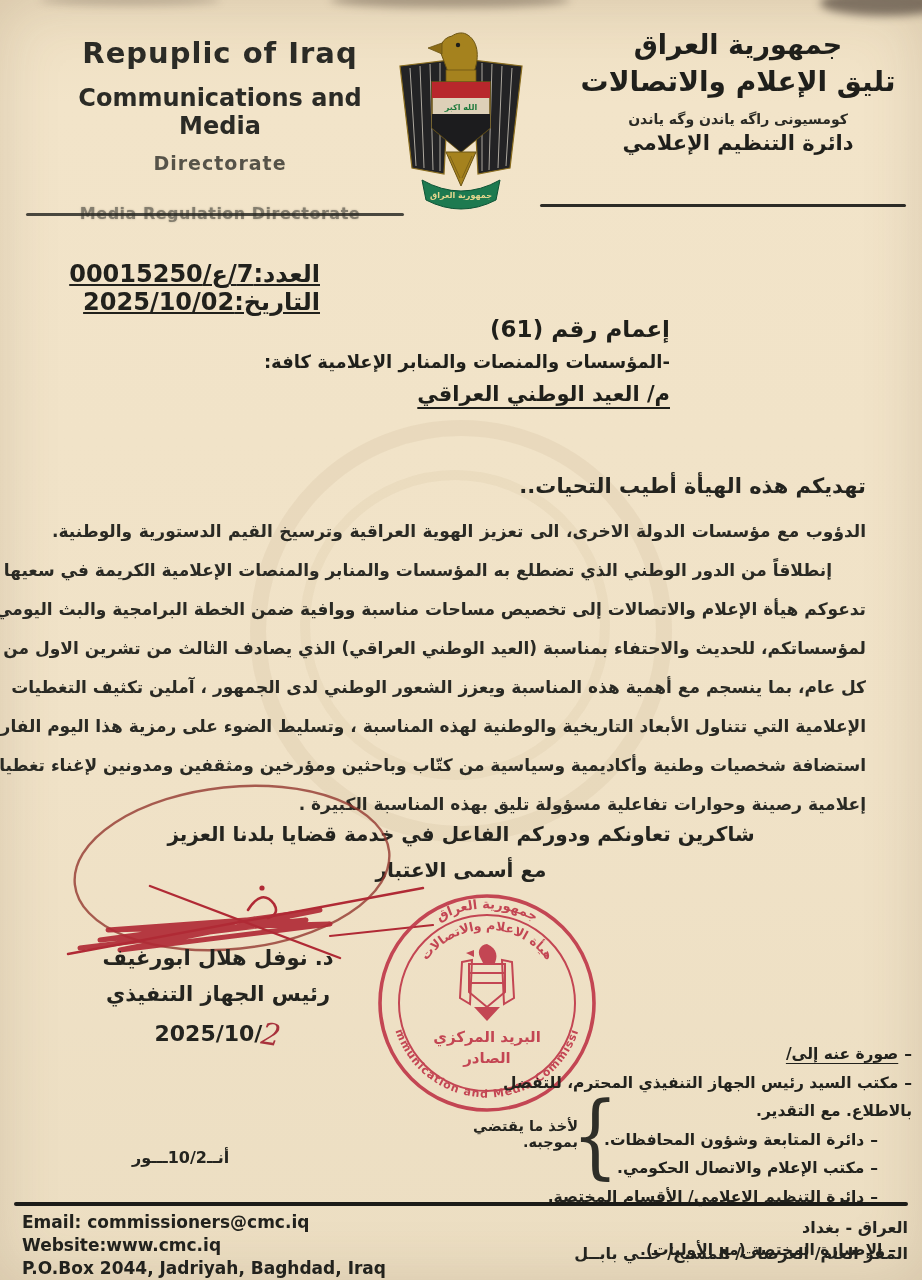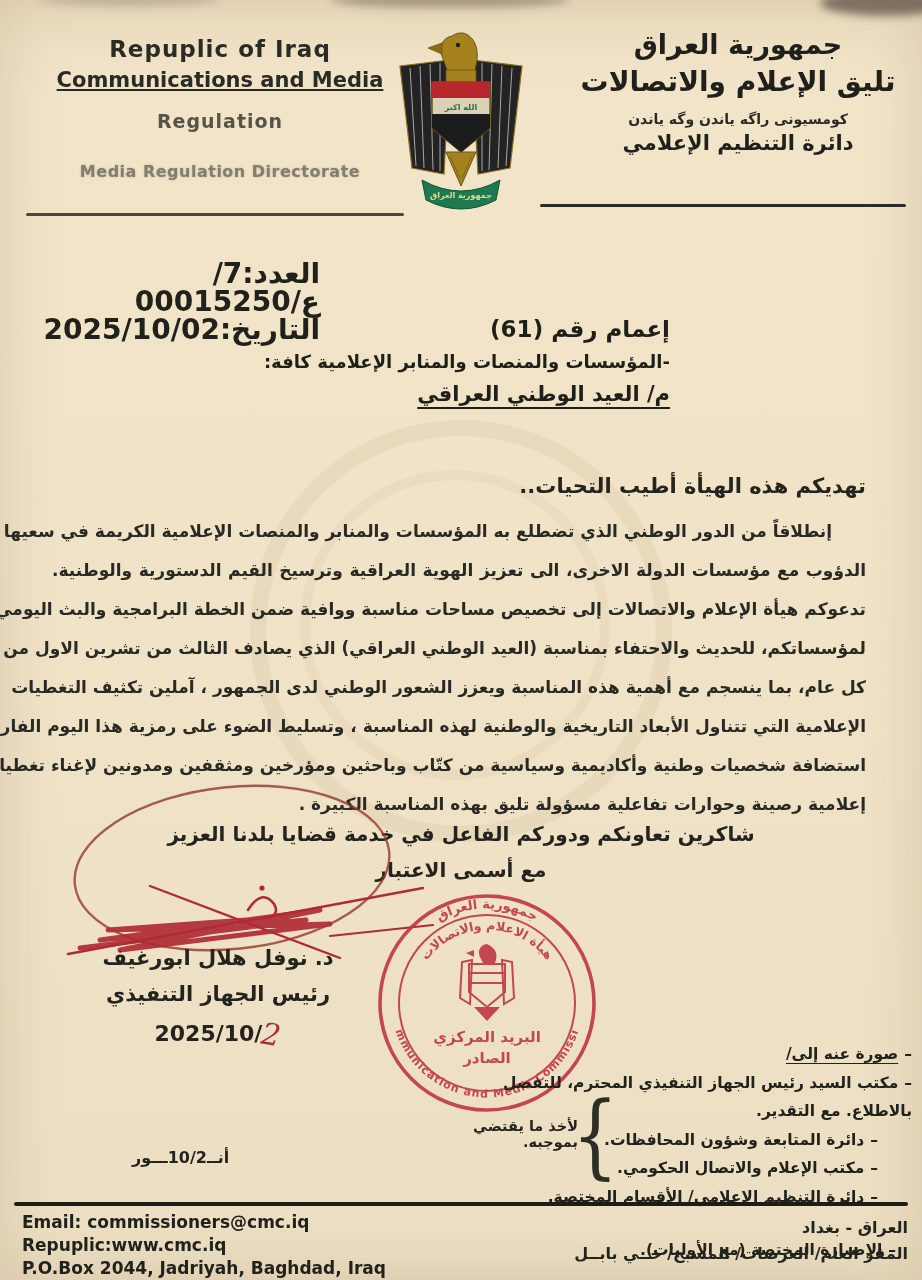--- a/index.html
+++ b/index.html
@@ -7,34 +7,34 @@
     position:relative;width:922px;height:1280px;margin:0 auto;overflow:hidden;
     background:#f0e2c7;
     background-image:linear-gradient(180deg,#eedfc2 0%,#f2e4c9 8%,#f0e2c7 60%,#ecdec2 100%);
     box-shadow:inset 0 0 60px rgba(110,85,55,.18);
     font-family:"DejaVu Sans","Liberation Sans",sans-serif;
     color:#24241f;
   }
   .abs{position:absolute;}
   
   .hdr-en{left:48px;top:36px;width:344px;text-align:center;color:#2b2b26;}
-  .hdr-en .l1{font-size:23px;font-weight:bold;letter-spacing:1px;margin-bottom:6px;}
-  .hdr-en .l2{font-size:21px;font-weight:bold;margin-bottom:18px;text-decoration:underline;}
+  .hdr-en .l1{font-size:29px;font-weight:bold;letter-spacing:1px;margin-bottom:14px;}
+  .hdr-en .l2{font-size:24px;font-weight:bold;margin-bottom:12px;}
   .hdr-en .l3{font-size:19px;font-weight:bold;opacity:.78;margin-bottom:30px;letter-spacing:1px;}
   .hdr-en .l4{font-size:16px;font-weight:bold;opacity:.55;letter-spacing:.5px;text-shadow:0 0 2px rgba(60,55,40,.6);}
   .hdr-ar{left:562px;top:28px;width:352px;text-align:center;direction:rtl;color:#1f1f1b;}
   .hdr-ar .c1{font-size:27px;font-weight:bold;line-height:34px;}
   .hdr-ar .c2{font-size:28px;font-weight:bold;line-height:40px;}
   .hdr-ar .ku{font-size:14px;font-weight:bold;margin-top:9px;color:#2a2a24;}
   .hdr-ar .dir{font-size:21px;font-weight:bold;margin-top:4px;}
   .rule{background:#2c2b26;height:3px;border-radius:2px;}
   .rule-l{left:26px;top:213px;width:378px;opacity:.85;height:2.5px;}
   .rule-r{left:540px;top:204px;width:366px;}
   
-  .ref{left:58px;top:260px;width:262px;direction:rtl;text-align:right;font-weight:bold;font-size:28px;line-height:28px;color:#21211c;}
+  .ref{left:58px;top:260px;width:262px;direction:rtl;text-align:right;font-weight:bold;font-size:24px;line-height:28px;color:#21211c;text-decoration:underline;}
   
   .subject{left:224px;top:316px;width:446px;direction:rtl;text-align:right;color:#1f1f1a;}
   .subject .t1{font-size:23px;font-weight:bold;margin-bottom:9px;}
   .subject .t2{font-size:18px;font-weight:bold;margin-bottom:10px;}
   .subject .t3{font-size:21px;font-weight:bold;text-decoration:underline;text-underline-offset:6px;text-decoration-thickness:2px;}
   
   .greet{right:56px;top:474px;direction:rtl;font-size:21px;font-weight:bold;}
   .body{left:52px;top:512px;width:814px;direction:rtl;font-size:17px;font-weight:bold;color:#2a2a24;}
   .body .bl{line-height:39px;text-align:justify;text-align-last:justify;white-space:nowrap;}
   .body .bl.first{padding-right:34px;}
@@ -78,21 +78,21 @@
 
   <div class="abs smudge sm1"></div>
   <div class="abs smudge sm2"></div>
   <div class="abs smudge sm3"></div>
   <div class="abs wm1"></div>
   <div class="abs wm2"></div>
 
   <div class="abs hdr-en">
     <div class="l1">Repuplic of Iraq</div>
     <div class="l2">Communications and Media</div>
-    <div class="l3">Regulation</div>
+    <div class="l3">Directorate</div>
     <div class="l4">Media Regulation Directorate</div>
   </div>
 
   <svg class="abs" style="left:392px;top:26px" width="138" height="188" viewBox="0 0 138 188">
     <polygon points="8,40 58,34 52,148 20,142" fill="#232325" stroke="#8a6d1f" stroke-width="1.2"></polygon>
     <polygon points="130,40 80,34 86,148 118,142" fill="#232325" stroke="#8a6d1f" stroke-width="1.2"></polygon>
     <g stroke="#cfc9bd" stroke-width="1" opacity=".8">
       <line x1="18" y1="42" x2="24" y2="140"></line>
         <line x1="28" y1="40" x2="32" y2="142"></line>
         <line x1="38" y1="38" x2="41" y2="144"></line>
@@ -136,22 +136,22 @@
 
   <div class="abs subject">
     <div class="t1">إعمام رقم (61)</div>
     <div class="t2">-المؤسسات والمنصات والمنابر الإعلامية كافة:</div>
     <div class="t3">م/ العيد الوطني العراقي</div>
   </div>
 
   <div class="abs greet">تهديكم هذه الهيأة أطيب التحيات..</div>
 
   <div class="abs body">
+    <div class="bl">الدؤوب مع مؤسسات الدولة الاخرى، الى تعزيز الهوية العراقية وترسيخ القيم الدستورية والوطنية.</div>
     <div class="bl first">إنطلاقاً من الدور الوطني الذي تضطلع به المؤسسات والمنابر والمنصات الإعلامية الكريمة في سعيها</div>
-    <div class="bl">الدؤوب مع مؤسسات الدولة الاخرى، الى تعزيز الهوية العراقية وترسيخ القيم الدستورية والوطنية.</div>
     <div class="bl">تدعوكم هيأة الإعلام والاتصالات إلى تخصيص مساحات مناسبة ووافية ضمن الخطة البرامجية والبث اليومي</div>
     <div class="bl">لمؤسساتكم، للحديث والاحتفاء بمناسبة (العيد الوطني العراقي) الذي يصادف الثالث من تشرين الاول من</div>
     <div class="bl">كل عام، بما ينسجم مع أهمية هذه المناسبة ويعزز الشعور الوطني لدى الجمهور ، آملين تكثيف التغطيات</div>
     <div class="bl">الإعلامية التي تتناول الأبعاد التاريخية والوطنية لهذه المناسبة ، وتسليط الضوء على رمزية هذا اليوم الفارق عبر</div>
     <div class="bl">استضافة شخصيات وطنية وأكاديمية وسياسية من كتّاب وباحثين ومؤرخين ومثقفين ومدونين لإغناء تغطيات</div>
     <div class="bl last">إعلامية رصينة وحوارات تفاعلية مسؤولة تليق بهذه المناسبة الكبيرة .</div>
   </div>
 
   <div class="abs close1">شاكرين تعاونكم ودوركم الفاعل في خدمة قضايا بلدنا العزيز</div>
   <div class="abs close2">مع أسمى الاعتبار</div>
@@ -230,21 +230,21 @@
     </div>
   </div>
   <div class="abs brace">{</div>
   <div class="abs brace-note">لأخذ ما يقتضي بموجبه.</div>
 
   <div class="abs notation">أنــ10/2ـــور</div>
 
   <div class="abs foot-rule"></div>
   <div class="abs foot-l">
     <div>Email: commissioners@cmc.iq</div>
-    <div>Repuplic:www.cmc.iq</div>
+    <div>Website:www.cmc.iq</div>
     <div>P.O.Box 2044, Jadriyah, Baghdad, Iraq</div>
   </div>
   <div class="abs foot-r">
     <div>العراق - بغداد</div>
     <div>المقر العام/ العرصات/ المسبح/ حــي بابــل</div>
   </div>
 
 </div>
 
 </body></html>

